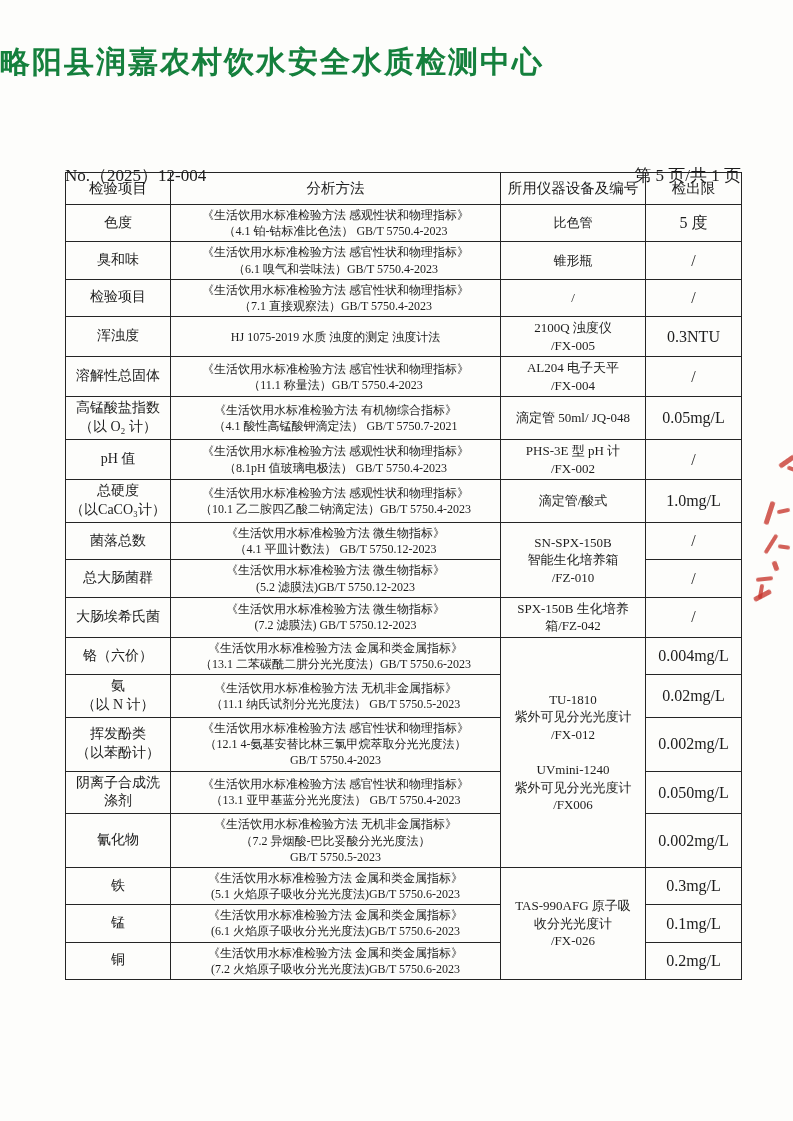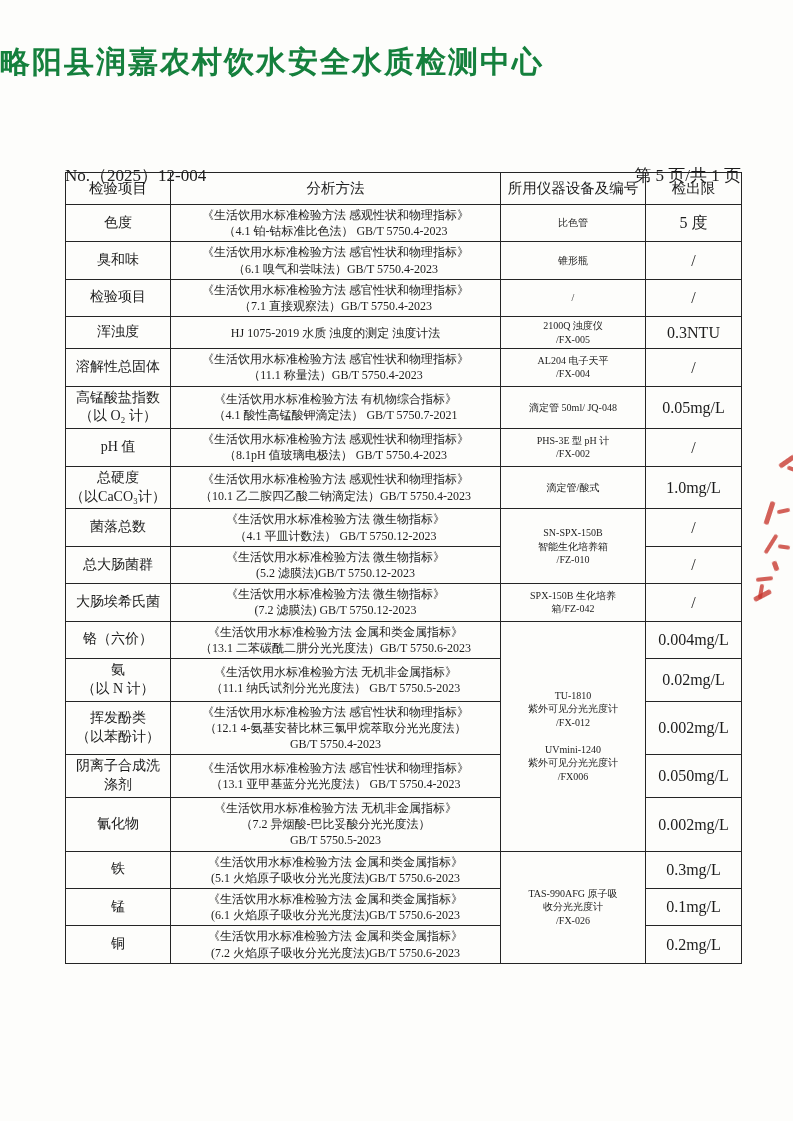--- a/index.html
+++ b/index.html
@@ -52,21 +52,21 @@
     vertical-align: middle;
     padding: 2px 3px;
     line-height: 1.35;
     font-weight: normal;
     overflow: hidden;
   }
   table.report th { font-size: 14.5px; height: 27px; }
   .pre { white-space: pre-line; }
   td.c-method { font-size: 12px; }
   td.c-item { font-size: 14px; }
-  td.c-instr { font-size: 10px; }
+  td.c-instr { font-size: 13px; }
   td.c-limit { font-size: 16px; }
 
   
   .seal {
     position: absolute; top: 443px; right: 0; width: 46px; height: 180px;
     overflow: hidden; pointer-events: none;
   }
   .seal i {
     position: absolute; display: block;
     background: rgba(198, 52, 44, 0.78);

